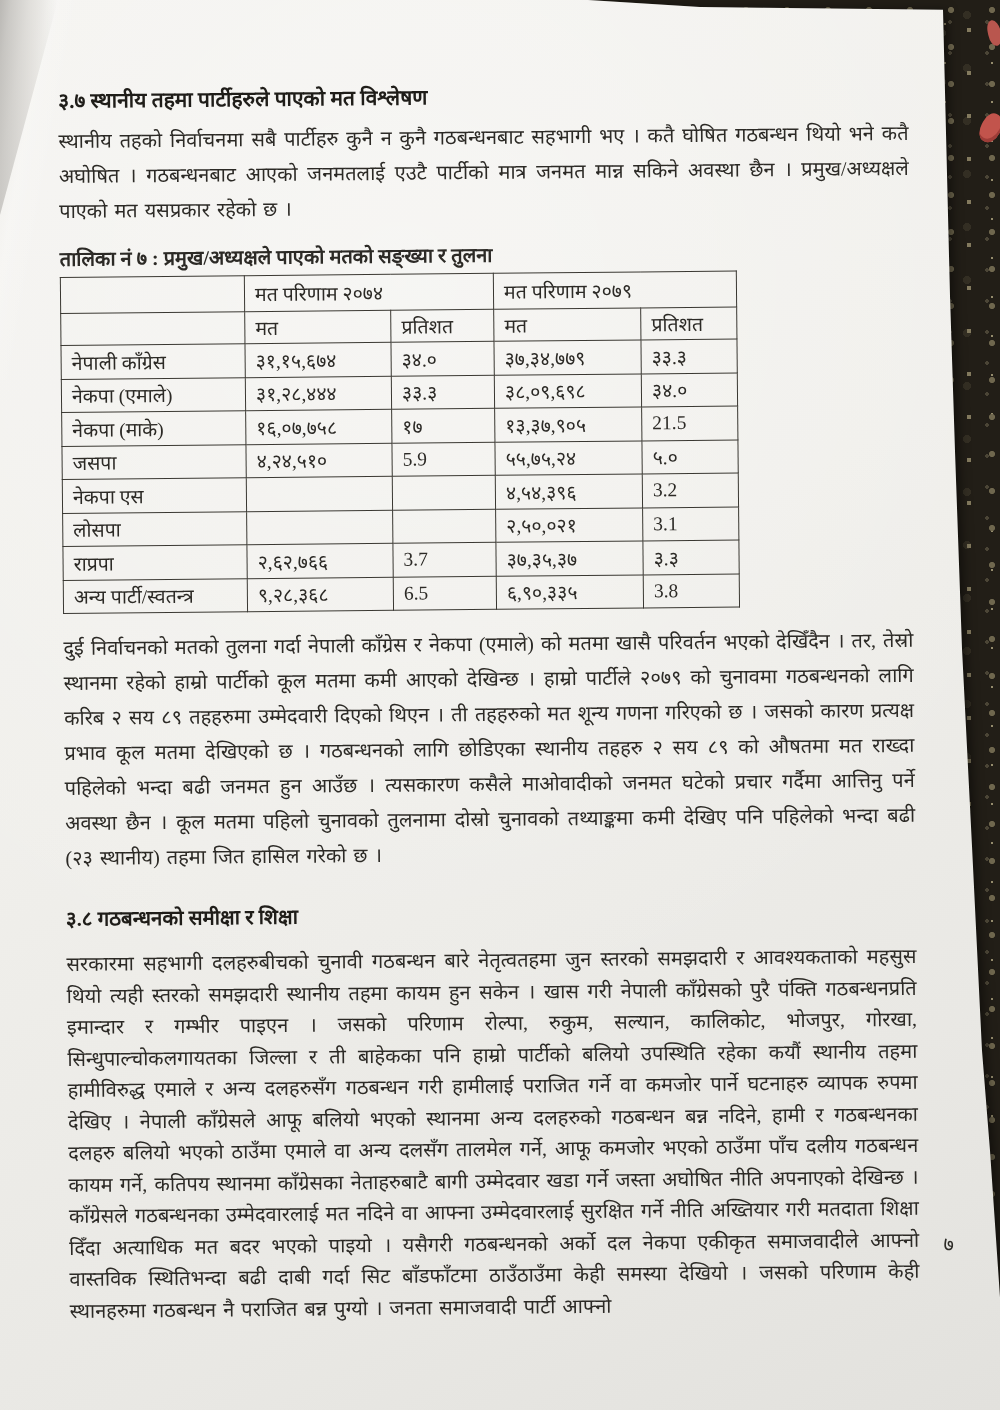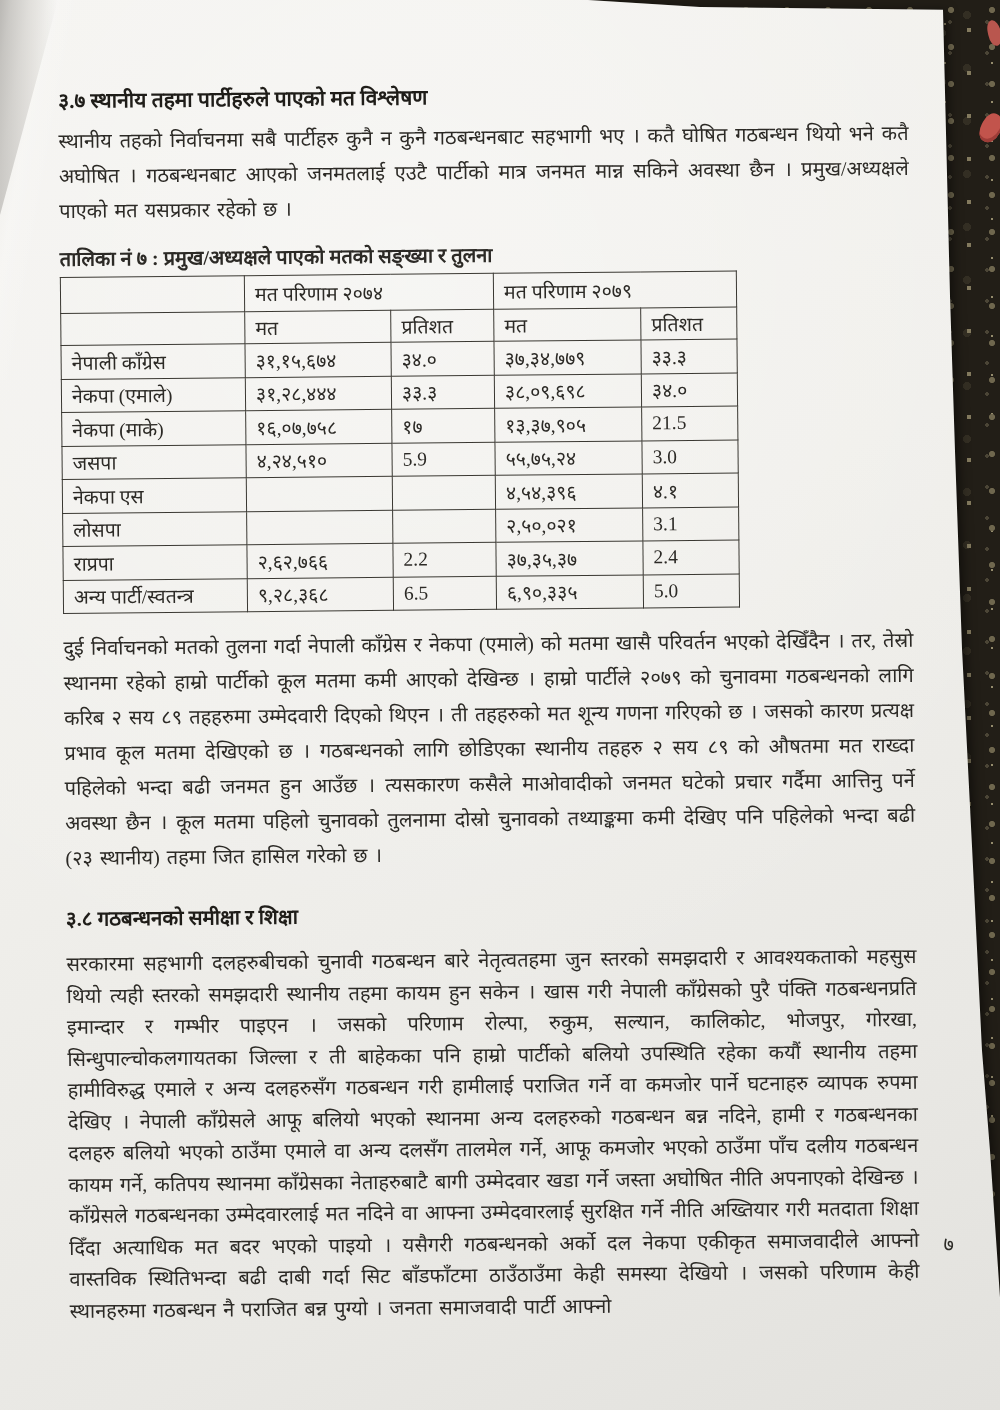--- a/index.html
+++ b/index.html
@@ -120,49 +120,49 @@
             <td>१६,०७,७५८</td>
             <td>१७</td>
             <td>१३,३७,९०५</td>
             <td>21.5</td>
           </tr>
           <tr class="datarow">
             <td>जसपा</td>
             <td>४,२४,५१०</td>
             <td>5.9</td>
             <td>५५,७५,२४</td>
-            <td>3.0</td>
+            <td>५.०</td>
           </tr>
           <tr class="datarow">
             <td>नेकपा एस</td>
             <td></td>
             <td></td>
             <td>४,५४,३९६</td>
-            <td>४.१</td>
+            <td>3.2</td>
           </tr>
           <tr class="datarow">
             <td>लोसपा</td>
             <td></td>
             <td></td>
             <td>२,५०,०२१</td>
             <td>3.1</td>
           </tr>
           <tr class="datarow">
             <td>राप्रपा</td>
             <td>२,६२,७६६</td>
-            <td>2.2</td>
+            <td>3.7</td>
             <td>३७,३५,३७</td>
-            <td>2.4</td>
+            <td>३.३</td>
           </tr>
           <tr class="datarow">
             <td>अन्य पार्टी/स्वतन्त्र</td>
             <td>९,२८,३६८</td>
             <td>6.5</td>
             <td>६,९०,३३५</td>
-            <td>5.0</td>
+            <td>3.8</td>
           </tr>
         </tbody>
       </table>
 
       <p class="para analysis">दुई निर्वाचनको मतको तुलना गर्दा नेपाली काँग्रेस र नेकपा (एमाले) को मतमा खासै परिवर्तन भएको देखिँदैन । तर, तेस्रो स्थानमा रहेको हाम्रो पार्टीको कूल मतमा कमी आएको देखिन्छ । हाम्रो पार्टीले २०७९ को चुनावमा गठबन्धनको लागि करिब २ सय ८९ तहहरुमा उम्मेदवारी दिएको थिएन । ती तहहरुको मत शून्य गणना गरिएको छ । जसको कारण प्रत्यक्ष प्रभाव कूल मतमा देखिएको छ । गठबन्धनको लागि छोडिएका स्थानीय तहहरु २ सय ८९ को औषतमा मत राख्दा पहिलेको भन्दा बढी जनमत हुन आउँछ । त्यसकारण कसैले माओवादीको जनमत घटेको प्रचार गर्दैमा आत्तिनु पर्ने अवस्था छैन । कूल मतमा पहिलो चुनावको तुलनामा दोस्रो चुनावको तथ्याङ्कमा कमी देखिए पनि पहिलेको भन्दा बढी (२३ स्थानीय) तहमा जित हासिल गरेको छ ।</p>
 
       <h2 class="h38">३.८ गठबन्धनको समीक्षा र शिक्षा</h2>
 
       <p class="para para38">सरकारमा सहभागी दलहरुबीचको चुनावी गठबन्धन बारे नेतृत्वतहमा जुन स्तरको समझदारी र आवश्यकताको महसुस थियो त्यही स्तरको समझदारी स्थानीय तहमा कायम हुन सकेन । खास गरी नेपाली काँग्रेसको पुरै पंक्ति गठबन्धनप्रति इमान्दार र गम्भीर पाइएन । जसको परिणाम रोल्पा, रुकुम, सल्यान, कालिकोट, भोजपुर, गोरखा, सिन्धुपाल्चोकलगायतका जिल्ला र ती बाहेकका पनि हाम्रो पार्टीको बलियो उपस्थिति रहेका कयौं स्थानीय तहमा हामीविरुद्ध एमाले र अन्य दलहरुसँग गठबन्धन गरी हामीलाई पराजित गर्ने वा कमजोर पार्ने घटनाहरु व्यापक रुपमा देखिए । नेपाली काँग्रेसले आफू बलियो भएको स्थानमा अन्य दलहरुको गठबन्धन बन्न नदिने, हामी र गठबन्धनका दलहरु बलियो भएको ठाउँमा एमाले वा अन्य दलसँग तालमेल गर्ने, आफू कमजोर भएको ठाउँमा पाँच दलीय गठबन्धन कायम गर्ने, कतिपय स्थानमा काँग्रेसका नेताहरुबाटै बागी उम्मेदवार खडा गर्ने जस्ता अघोषित नीति अपनाएको देखिन्छ । काँग्रेसले गठबन्धनका उम्मेदवारलाई मत नदिने वा आफ्ना उम्मेदवारलाई सुरक्षित गर्ने नीति अख्तियार गरी मतदाता शिक्षा दिँदा अत्याधिक मत बदर भएको पाइयो । यसैगरी गठबन्धनको अर्को दल नेकपा एकीकृत समाजवादीले आफ्नो वास्तविक स्थितिभन्दा बढी दाबी गर्दा सिट बाँडफाँटमा ठाउँठाउँमा केही समस्या देखियो । जसको परिणाम केही स्थानहरुमा गठबन्धन नै पराजित बन्न पुग्यो । जनता समाजवादी पार्टी आफ्नो</p>
     </div>

